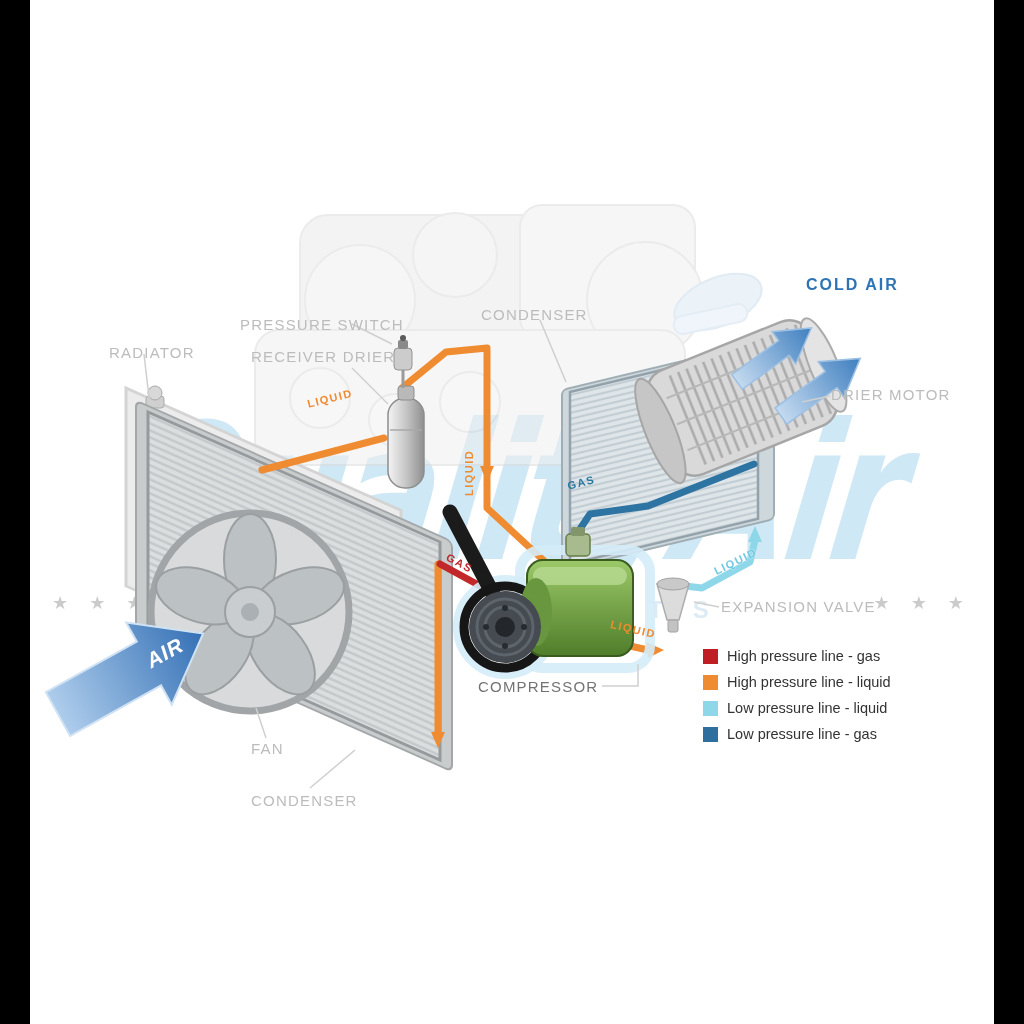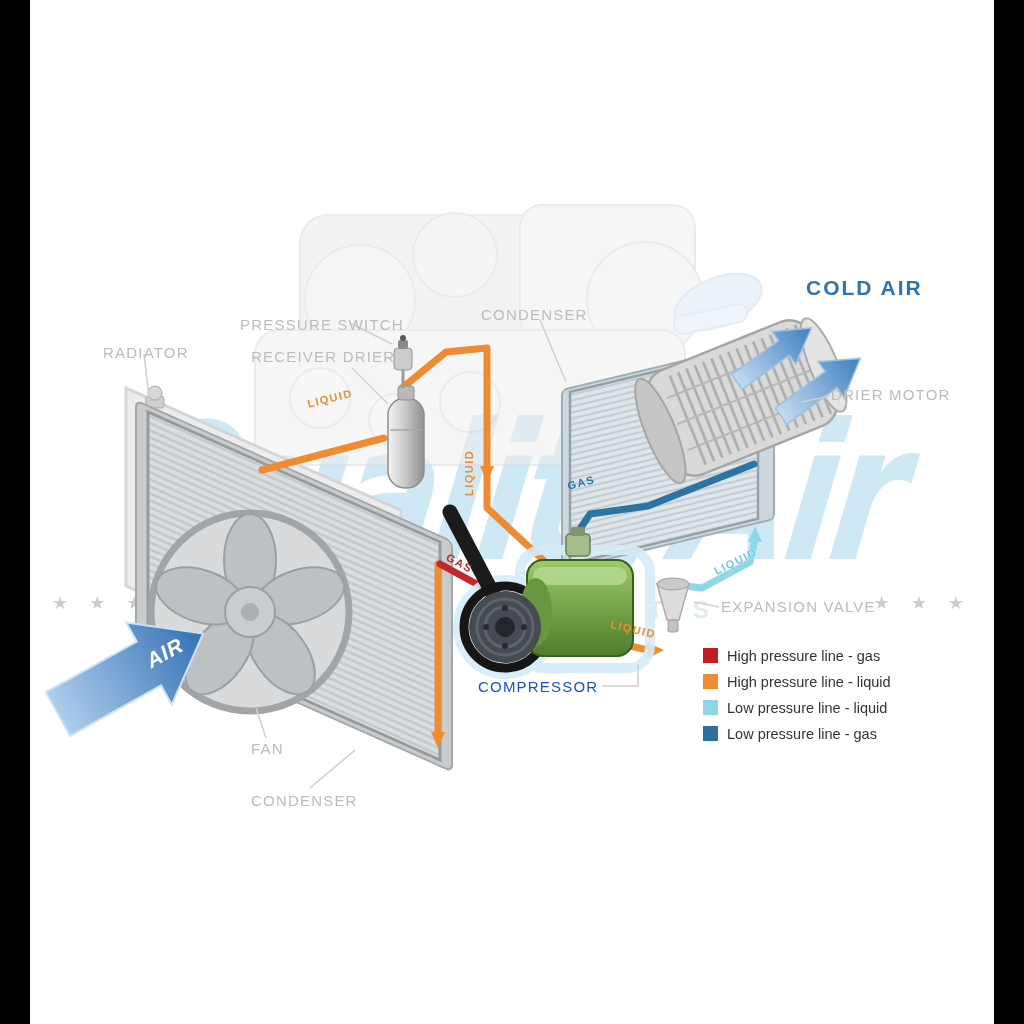--- a/index.html
+++ b/index.html
@@ -15,32 +15,32 @@
              color:rgba(158,209,237,0.5);transform:skewX(-8deg) scaleY(1.28);}
   .wm-row{position:absolute;left:0;top:592px;width:1024px;z-index:1;display:flex;
           justify-content:space-between;padding:0 52px;box-sizing:border-box;
           color:#cbcbcb;font-size:18px;letter-spacing:8px;}
   .wm-sub{position:absolute;left:150px;top:596px;width:724px;text-align:center;z-index:1;
           color:rgba(150,195,222,0.32);font-size:24px;font-weight:bold;letter-spacing:30px;}
 
   svg.art{position:absolute;left:0;top:0;z-index:2;}
 
   .lbl{position:absolute;z-index:3;color:#bcbcbc;font-size:15px;letter-spacing:1.2px;white-space:nowrap;}
-  .lbl-dark{color:#1d4ed8;}
-  .cold-air{position:absolute;z-index:3;color:#2e74b5;font-weight:bold;font-size:21px;
+  .lbl-dark{color:#737373;}
+  .cold-air{position:absolute;z-index:3;color:#2e74b5;font-weight:bold;font-size:16px;
             letter-spacing:2px;white-space:nowrap;}
   .flow{position:absolute;z-index:3;font-size:11px;font-weight:bold;letter-spacing:1.5px;
         transform-origin:0 0;white-space:nowrap;}
   .fl-orange{color:#ef8b30;} .fl-red{color:#c2272a;} .fl-teal{color:#2878a0;}
   .fl-light{color:#6fc9e2;text-shadow:0 0 2px #ffffff;}
   .air-text{position:absolute;z-index:3;color:#fff;font-size:21px;font-weight:bold;font-style:italic;
             letter-spacing:1px;transform:rotate(-29deg);transform-origin:0 0;}
 
   .legend{position:absolute;left:703px;top:648px;z-index:3;display:flex;flex-direction:column;gap:10px;}
-  .legend-row{display:flex;align-items:flex-start;gap:9px;}
+  .legend-row{display:flex;align-items:flex-end;gap:9px;}
   .legend-swatch{width:15px;height:15px;flex:0 0 15px;}
   .legend-label{font-size:14.5px;color:#333;}
 </style>
 </head>
 <body>
 
 <div class="canvas">
 
   <div class="edge-bar edge-left"></div>
   <div class="edge-bar edge-right"></div>
@@ -208,21 +208,21 @@
       <path d="M352,368 L388,404"></path>
       <path d="M540,320 L566,382"></path>
       <path d="M830,396 L802,402"></path>
       <path d="M719,607 L694,602"></path>
       <path d="M602,686 L638,686 L638,664"></path>
       <path d="M266,738 L256,708"></path>
       <path d="M310,788 L355,750"></path>
     </g>
   </svg>
 
-  <div class="lbl" style="left:103px;top:344px">RADIATOR</div>
+  <div class="lbl" style="left:109px;top:344px">RADIATOR</div>
   <div class="lbl" style="left:240px;top:316px">PRESSURE SWITCH</div>
   <div class="lbl" style="left:251px;top:348px">RECEIVER DRIER</div>
   <div class="lbl" style="left:481px;top:306px">CONDENSER</div>
   <div class="cold-air" style="left:806px;top:276px">COLD AIR</div>
   <div class="lbl" style="left:831px;top:386px">DRIER MOTOR</div>
   <div class="lbl" style="left:721px;top:598px">EXPANSION VALVE</div>
   <div class="lbl lbl-dark" style="left:478px;top:678px">COMPRESSOR</div>
   <div class="lbl" style="left:251px;top:740px">FAN</div>
   <div class="lbl" style="left:251px;top:792px">CONDENSER</div>
   <div class="air-text" style="left:142px;top:652px">AIR</div>

